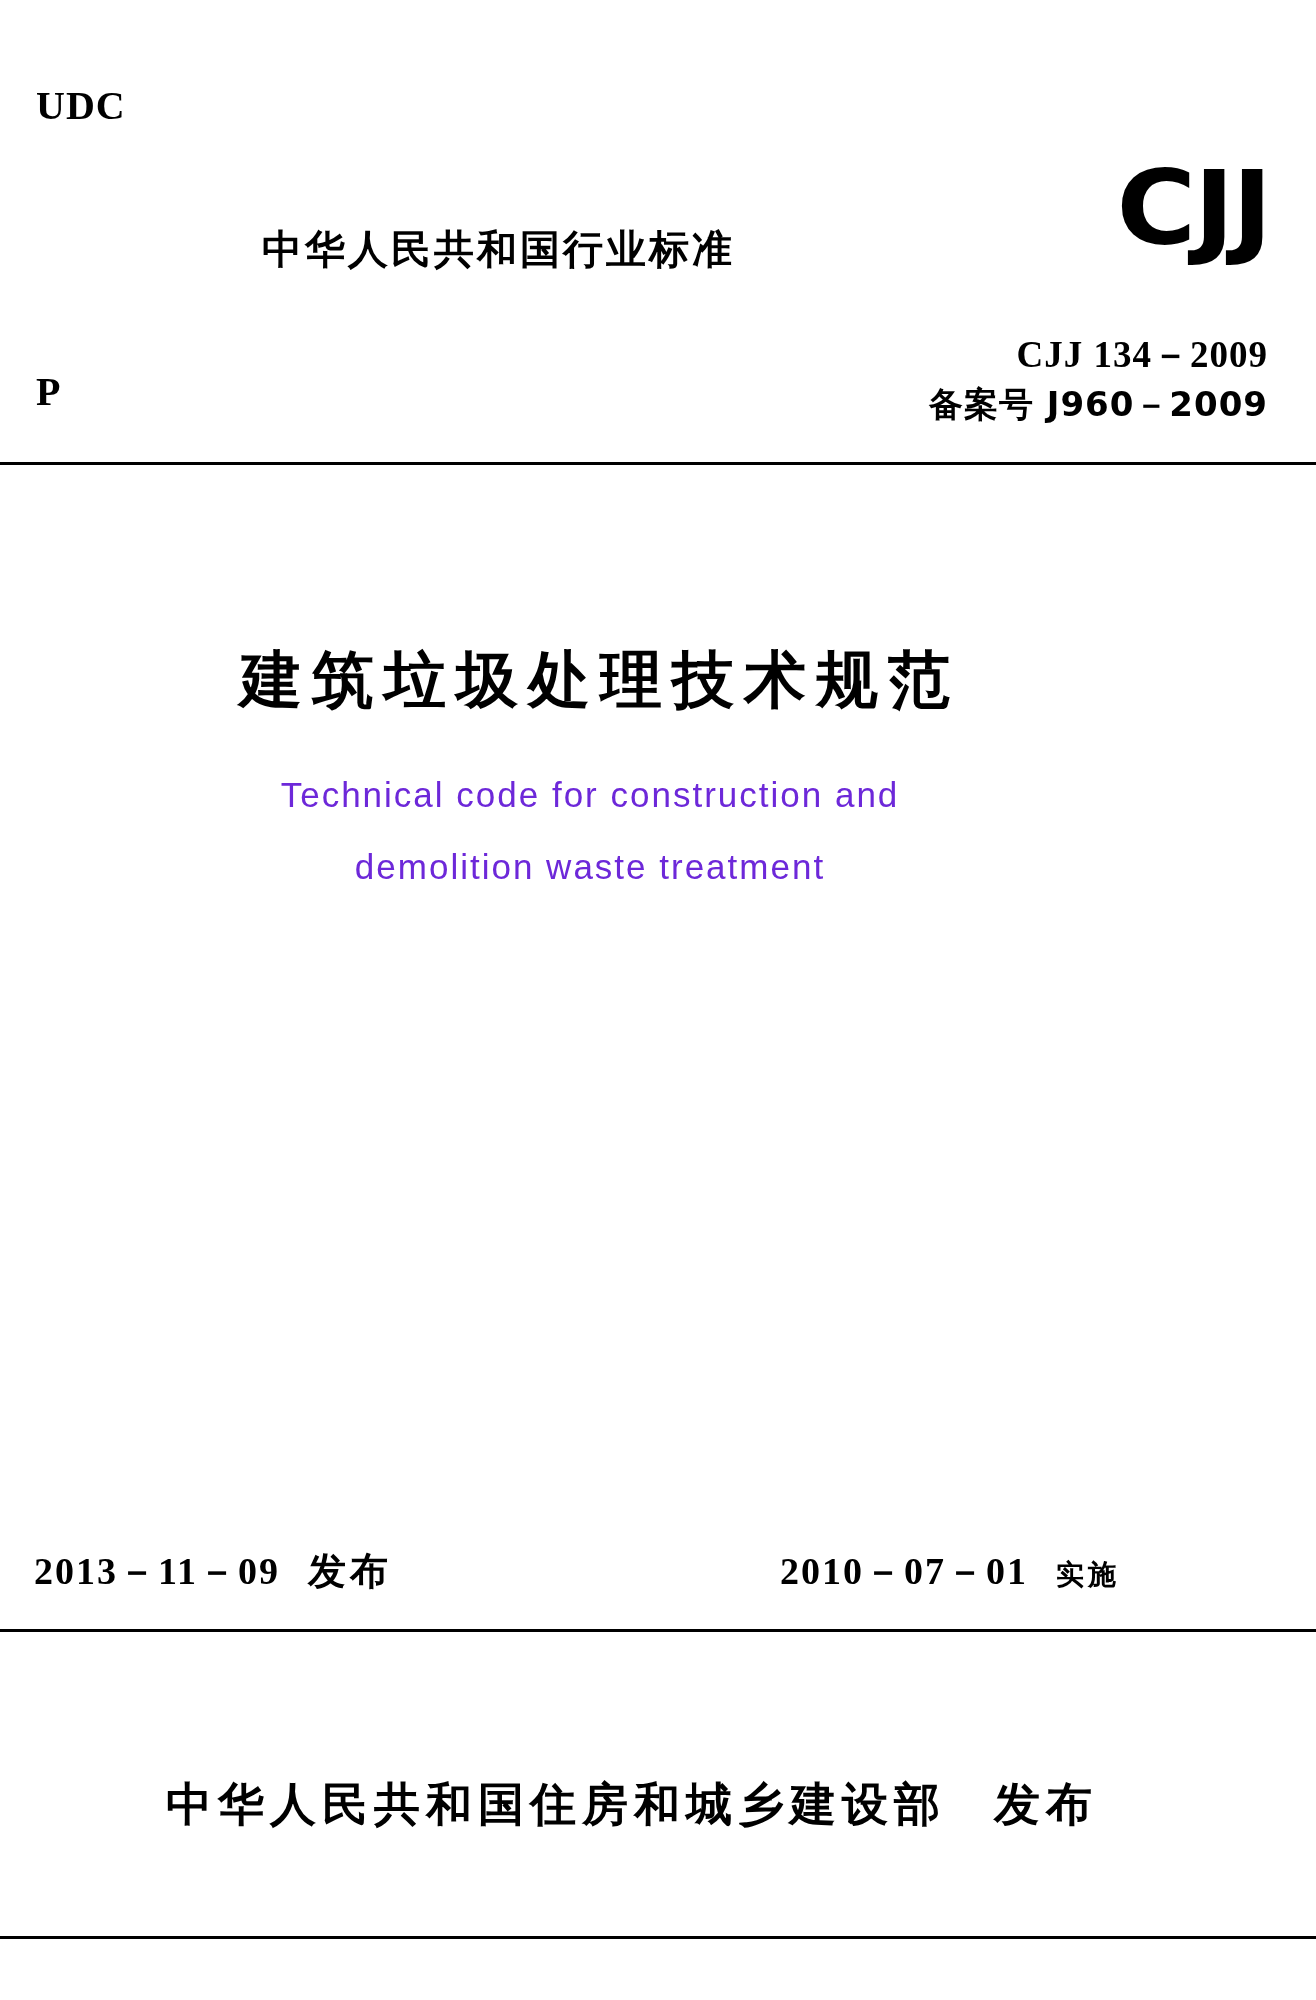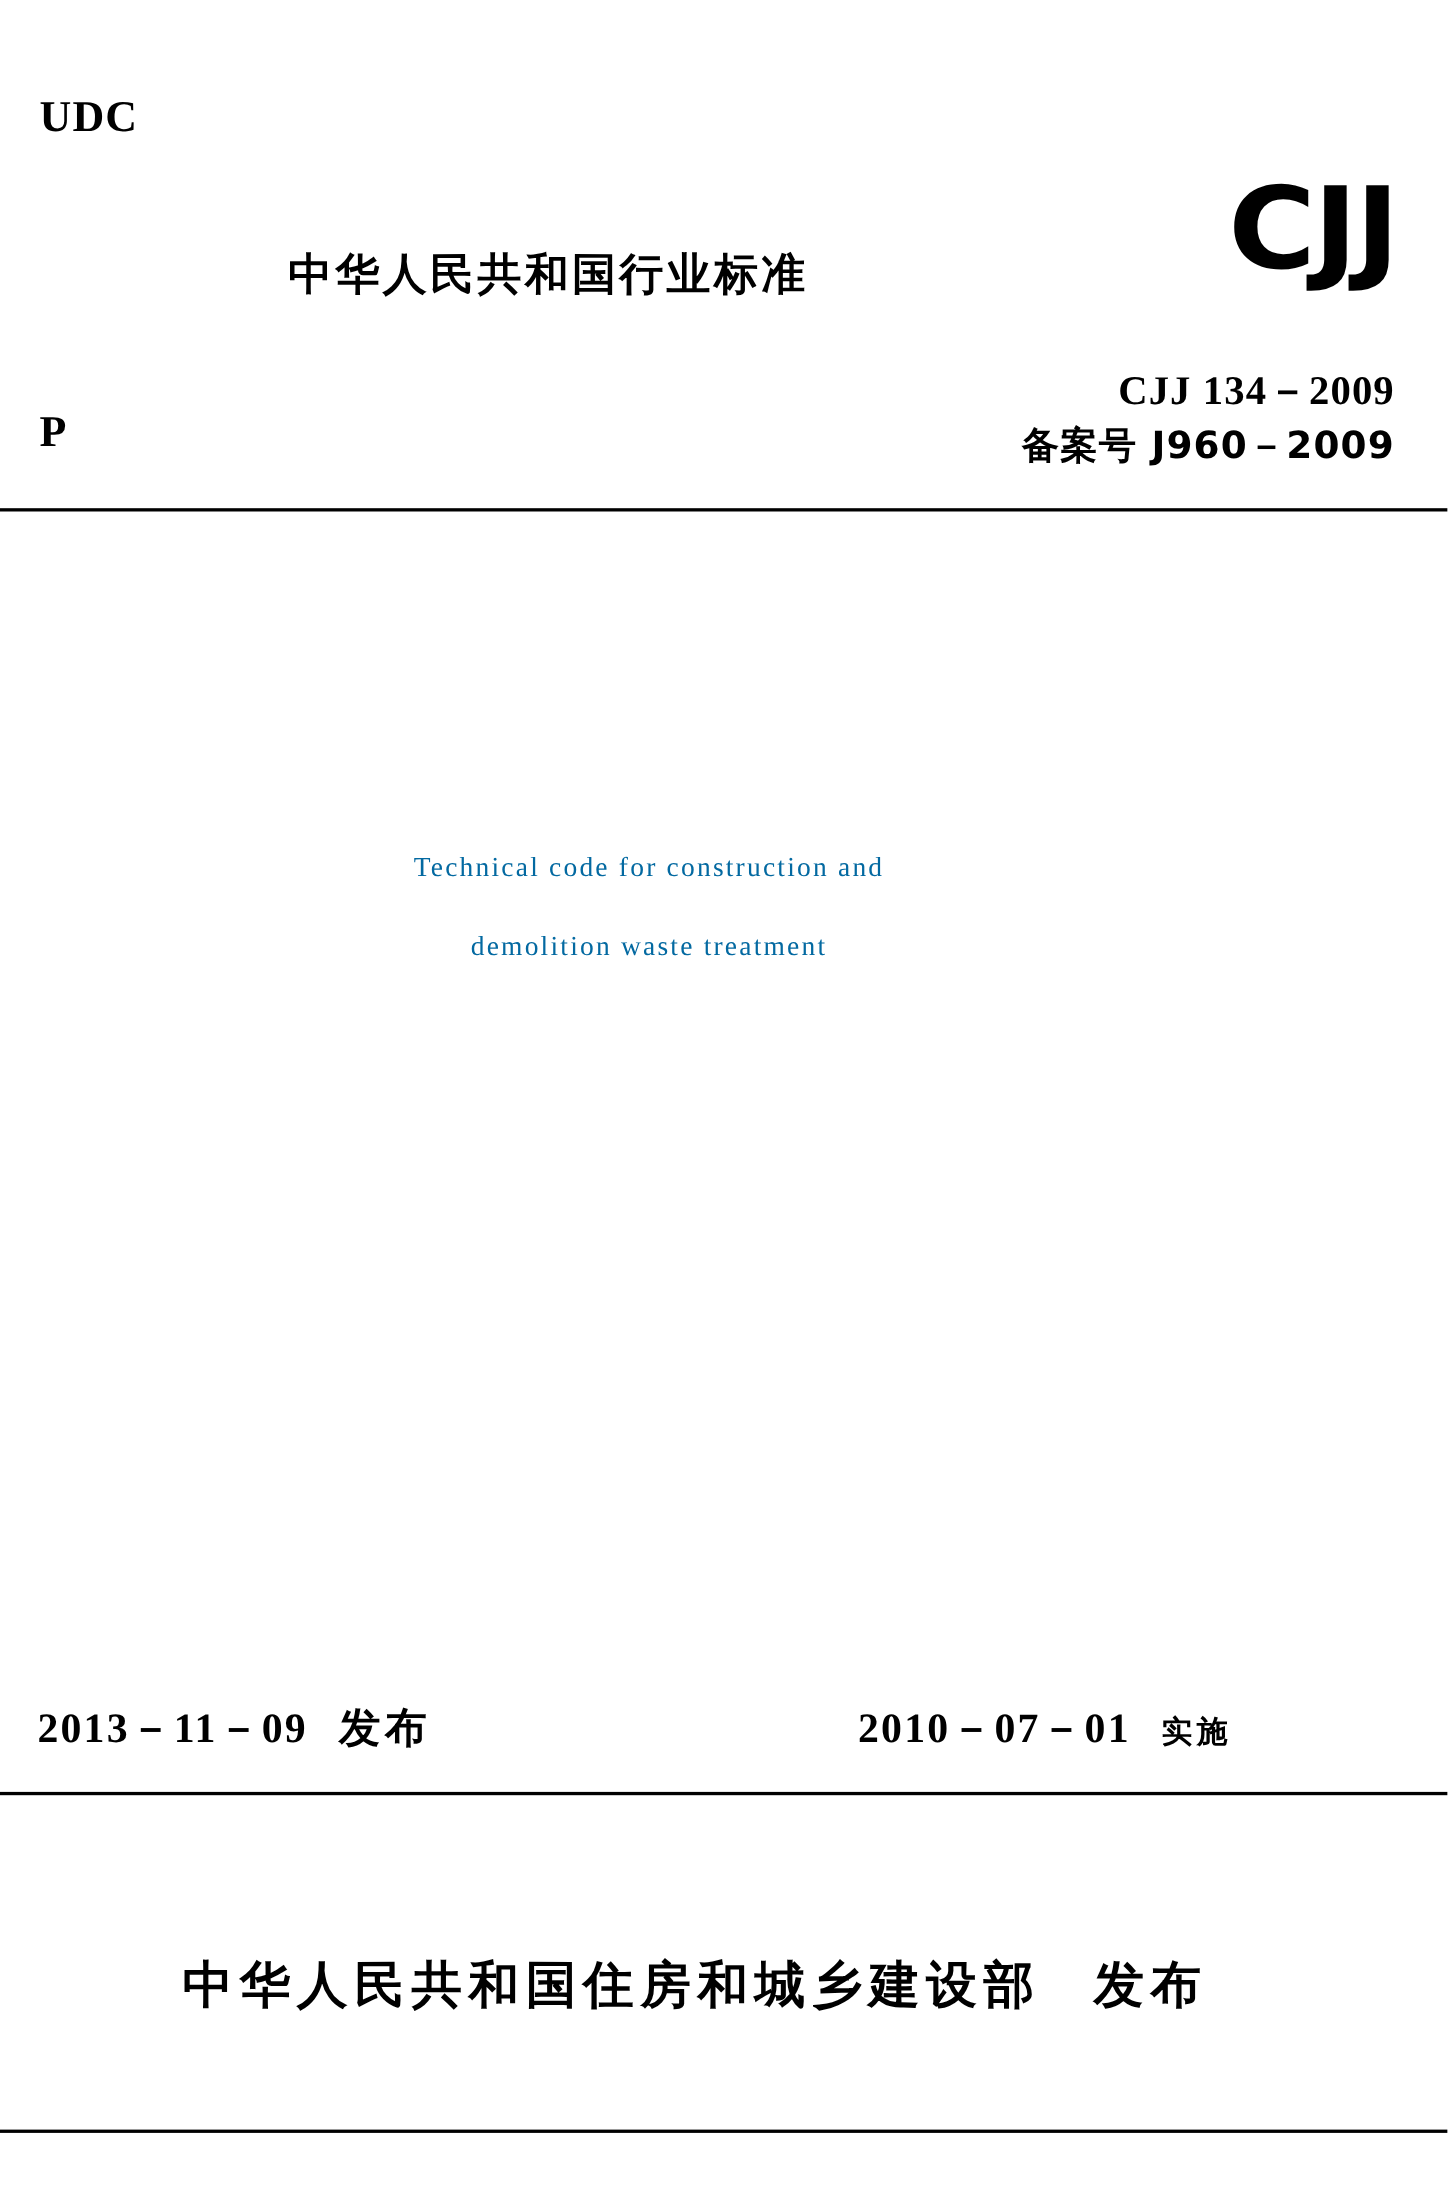--- a/index.html
+++ b/index.html
@@ -114,24 +114,24 @@
     font-weight: bold;
     font-size: 62px;
     letter-spacing: 10px;
     white-space: nowrap;
   }
   .title-en {
     position: absolute;
     left: 0;
     width: 1180px;
     text-align: center;
-    font-family: Liberation Serif, serif;
-    font-size: 25px;
+    font-family: Liberation Sans, sans-serif;
+    font-size: 35px;
     letter-spacing: 2px;
-    color: #0369a1;
+    color: #6d28d9;
     white-space: nowrap;
   }
   .title-en-1 { top: 775px; }
   .title-en-2 { top: 847px; }
 
   
   .date-issue {
     position: absolute;
     left: 34px;
     top: 1546px;
@@ -193,20 +193,21 @@
 
   <div class="cjj-logo">CJJ</div>
 
   <div class="code-no">CJJ  134－2009</div>
   <div class="record-no">备案号 J960－2009</div>
 
   <div class="p-mark">P</div>
 
   <div class="rule rule-top"></div>
 
+  <div class="title-cn">建筑垃圾处理技术规范</div>
   <div class="title-en title-en-1">Technical code for construction and</div>
   <div class="title-en title-en-2">demolition waste treatment</div>
 
   <div class="date-issue">
     <span>2013－11－09</span><span class="cn">发布</span>
   </div>
 
   <div class="date-effect">
     <span>2010－07－01</span><span class="cn">实施</span>
   </div>

